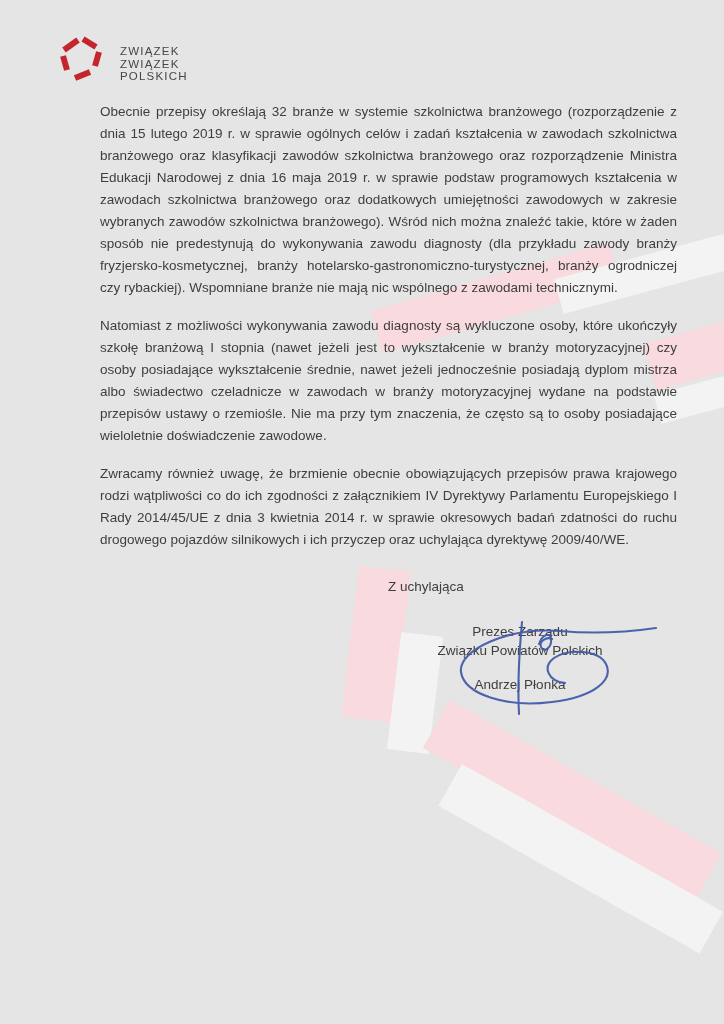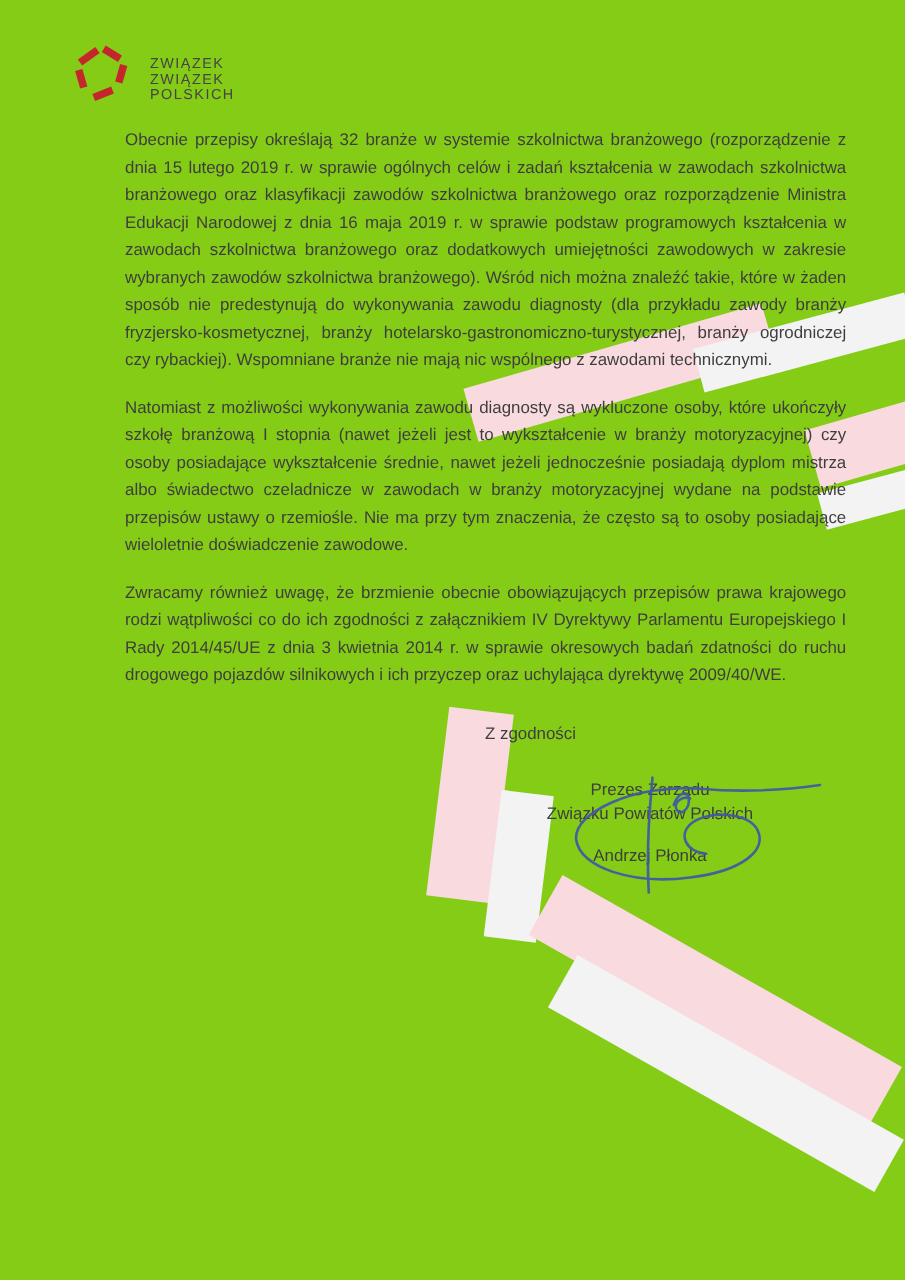--- a/index.html
+++ b/index.html
@@ -7,21 +7,21 @@
     --watermark-pink:#f9dade;
     --watermark-gray:#f3f3f4;
     --text:#3e3e3e;
     --signature-blue:#3f59a8;
   }
   html,body{margin:0;padding:0;background:#888;}
   .page{
     position:relative;
     width:724px;height:1024px;
     margin:0 auto;
-    background:#84cc16;
+    background:#e5e5e5;
     overflow:hidden;
     font-family:"Liberation Sans", sans-serif;
   }
   
   .wm{position:absolute;z-index:0;}
   .wm-pink{background:var(--watermark-pink);}
   .wm-gray{background:var(--watermark-gray);}
   .wm-a-pink{left:372px;top:276px;width:248px;height:44px;transform:rotate(-16deg);}
   .wm-a-gray{left:556px;top:256px;width:175px;height:36px;transform:rotate(-15deg);}
   .wm-b-pink{left:648px;top:328px;width:112px;height:48px;transform:rotate(-16deg);}
@@ -90,21 +90,21 @@
       <div>ZWIĄZEK</div>
       <div>ZWIĄZEK</div>
       <div>POLSKICH</div>
     </div>
   </div>
 
   <div class="content">
     <p>Obecnie przepisy określają 32 branże w systemie szkolnictwa branżowego (rozporządzenie z dnia 15 lutego 2019 r. w sprawie ogólnych celów i zadań kształcenia w zawodach szkolnictwa branżowego oraz klasyfikacji zawodów szkolnictwa branżowego oraz rozporządzenie Ministra Edukacji Narodowej z dnia 16 maja 2019 r. w sprawie podstaw programowych kształcenia w zawodach szkolnictwa branżowego oraz dodatkowych umiejętności zawodowych w zakresie wybranych zawodów szkolnictwa branżowego). Wśród nich można znaleźć takie, które w żaden sposób nie predestynują do wykonywania zawodu diagnosty (dla przykładu zawody branży fryzjersko-kosmetycznej, branży hotelarsko-gastronomiczno-turystycznej, branży ogrodniczej czy rybackiej). Wspomniane branże nie mają nic wspólnego z zawodami technicznymi.</p>
     <p>Natomiast z możliwości wykonywania zawodu diagnosty są wykluczone osoby, które ukończyły szkołę branżową I stopnia (nawet jeżeli jest to wykształcenie w branży motoryzacyjnej) czy osoby posiadające wykształcenie średnie, nawet jeżeli jednocześnie posiadają dyplom mistrza albo świadectwo czeladnicze w zawodach w branży motoryzacyjnej wydane na podstawie przepisów ustawy o rzemiośle. Nie ma przy tym znaczenia, że często są to osoby posiadające wieloletnie doświadczenie zawodowe.</p>
     <p>Zwracamy również uwagę, że brzmienie obecnie obowiązujących przepisów prawa krajowego rodzi wątpliwości co do ich zgodności z załącznikiem IV Dyrektywy Parlamentu Europejskiego I Rady 2014/45/UE z dnia 3 kwietnia 2014 r. w sprawie okresowych badań zdatności do ruchu drogowego pojazdów silnikowych i ich przyczep oraz uchylająca dyrektywę 2009/40/WE.</p>
-    <div class="closing">Z zgodności</div>
+    <div class="closing">Z uchylająca</div>
   </div>
 
   <div class="sig-block">
     <div>Prezes Zarządu</div>
     <div>Związku Powiatów Polskich</div>
     <div class="sig-name">Andrzej Płonka</div>
   </div>
 
   <svg class="sig-scribble" width="225" height="110" viewBox="0 0 225 110" aria-hidden="true">
     <g stroke="#3f59a8" stroke-width="2.1" fill="none" stroke-linecap="round" opacity="0.92">

